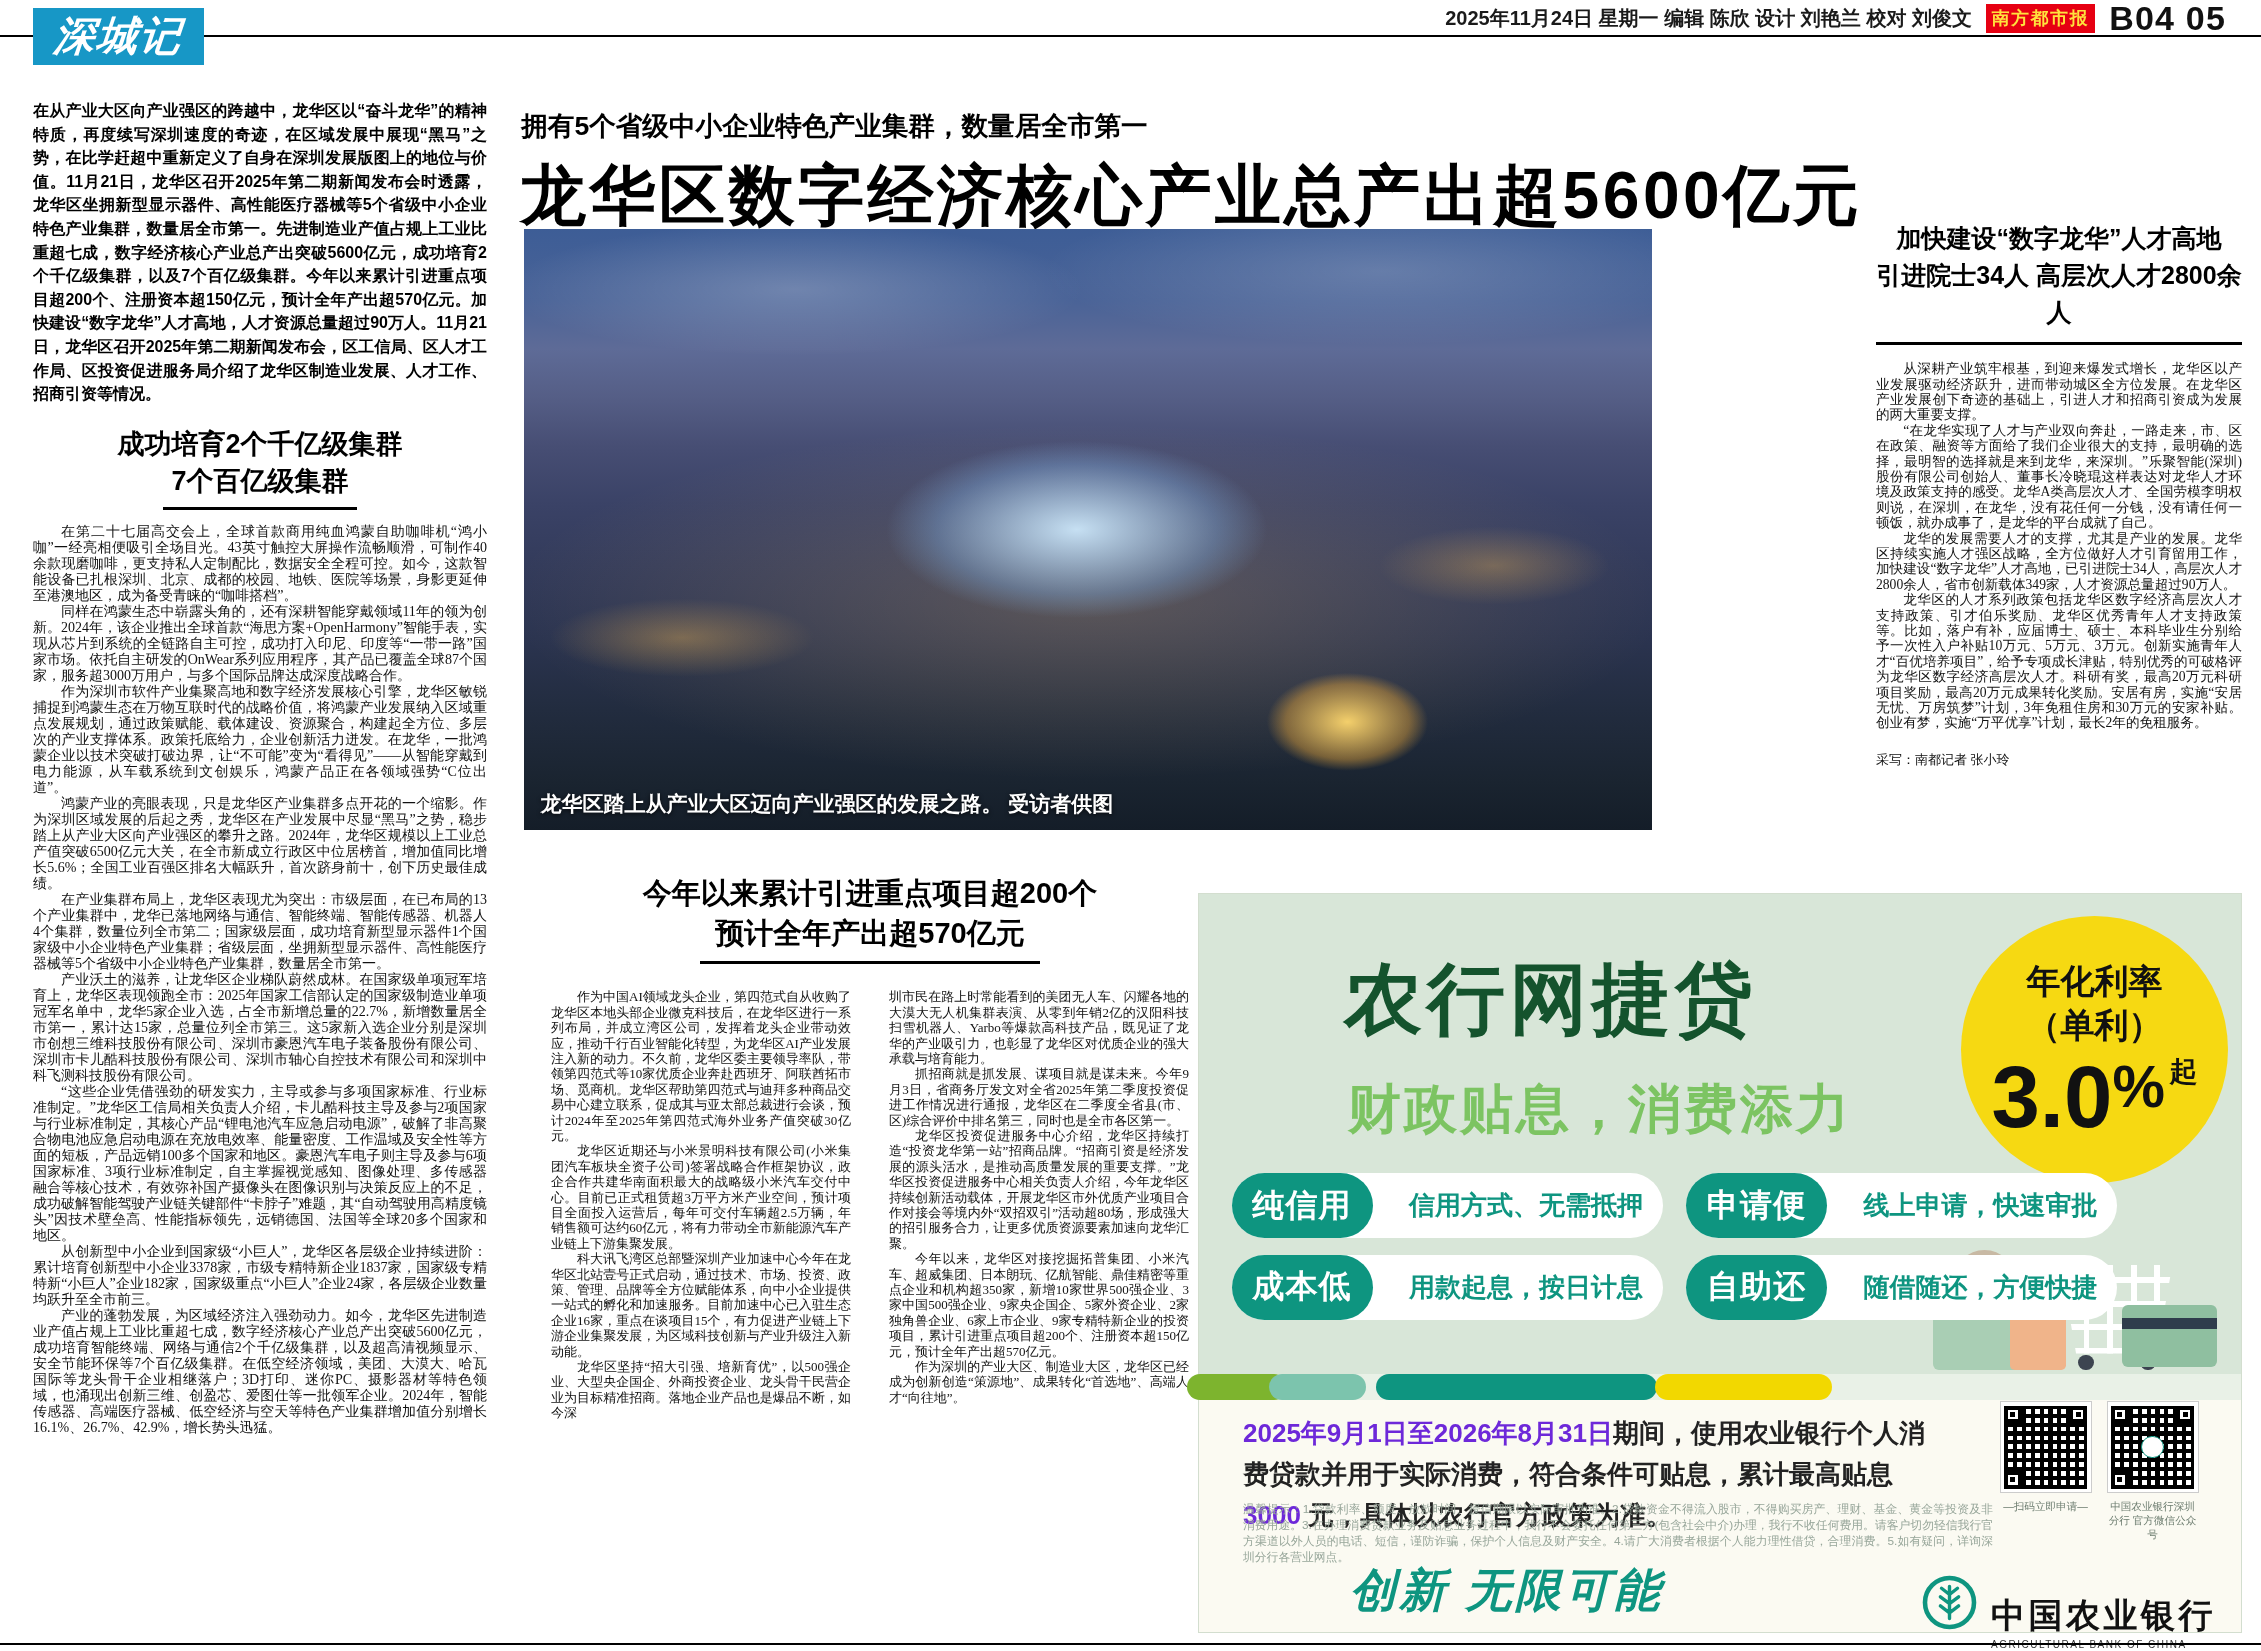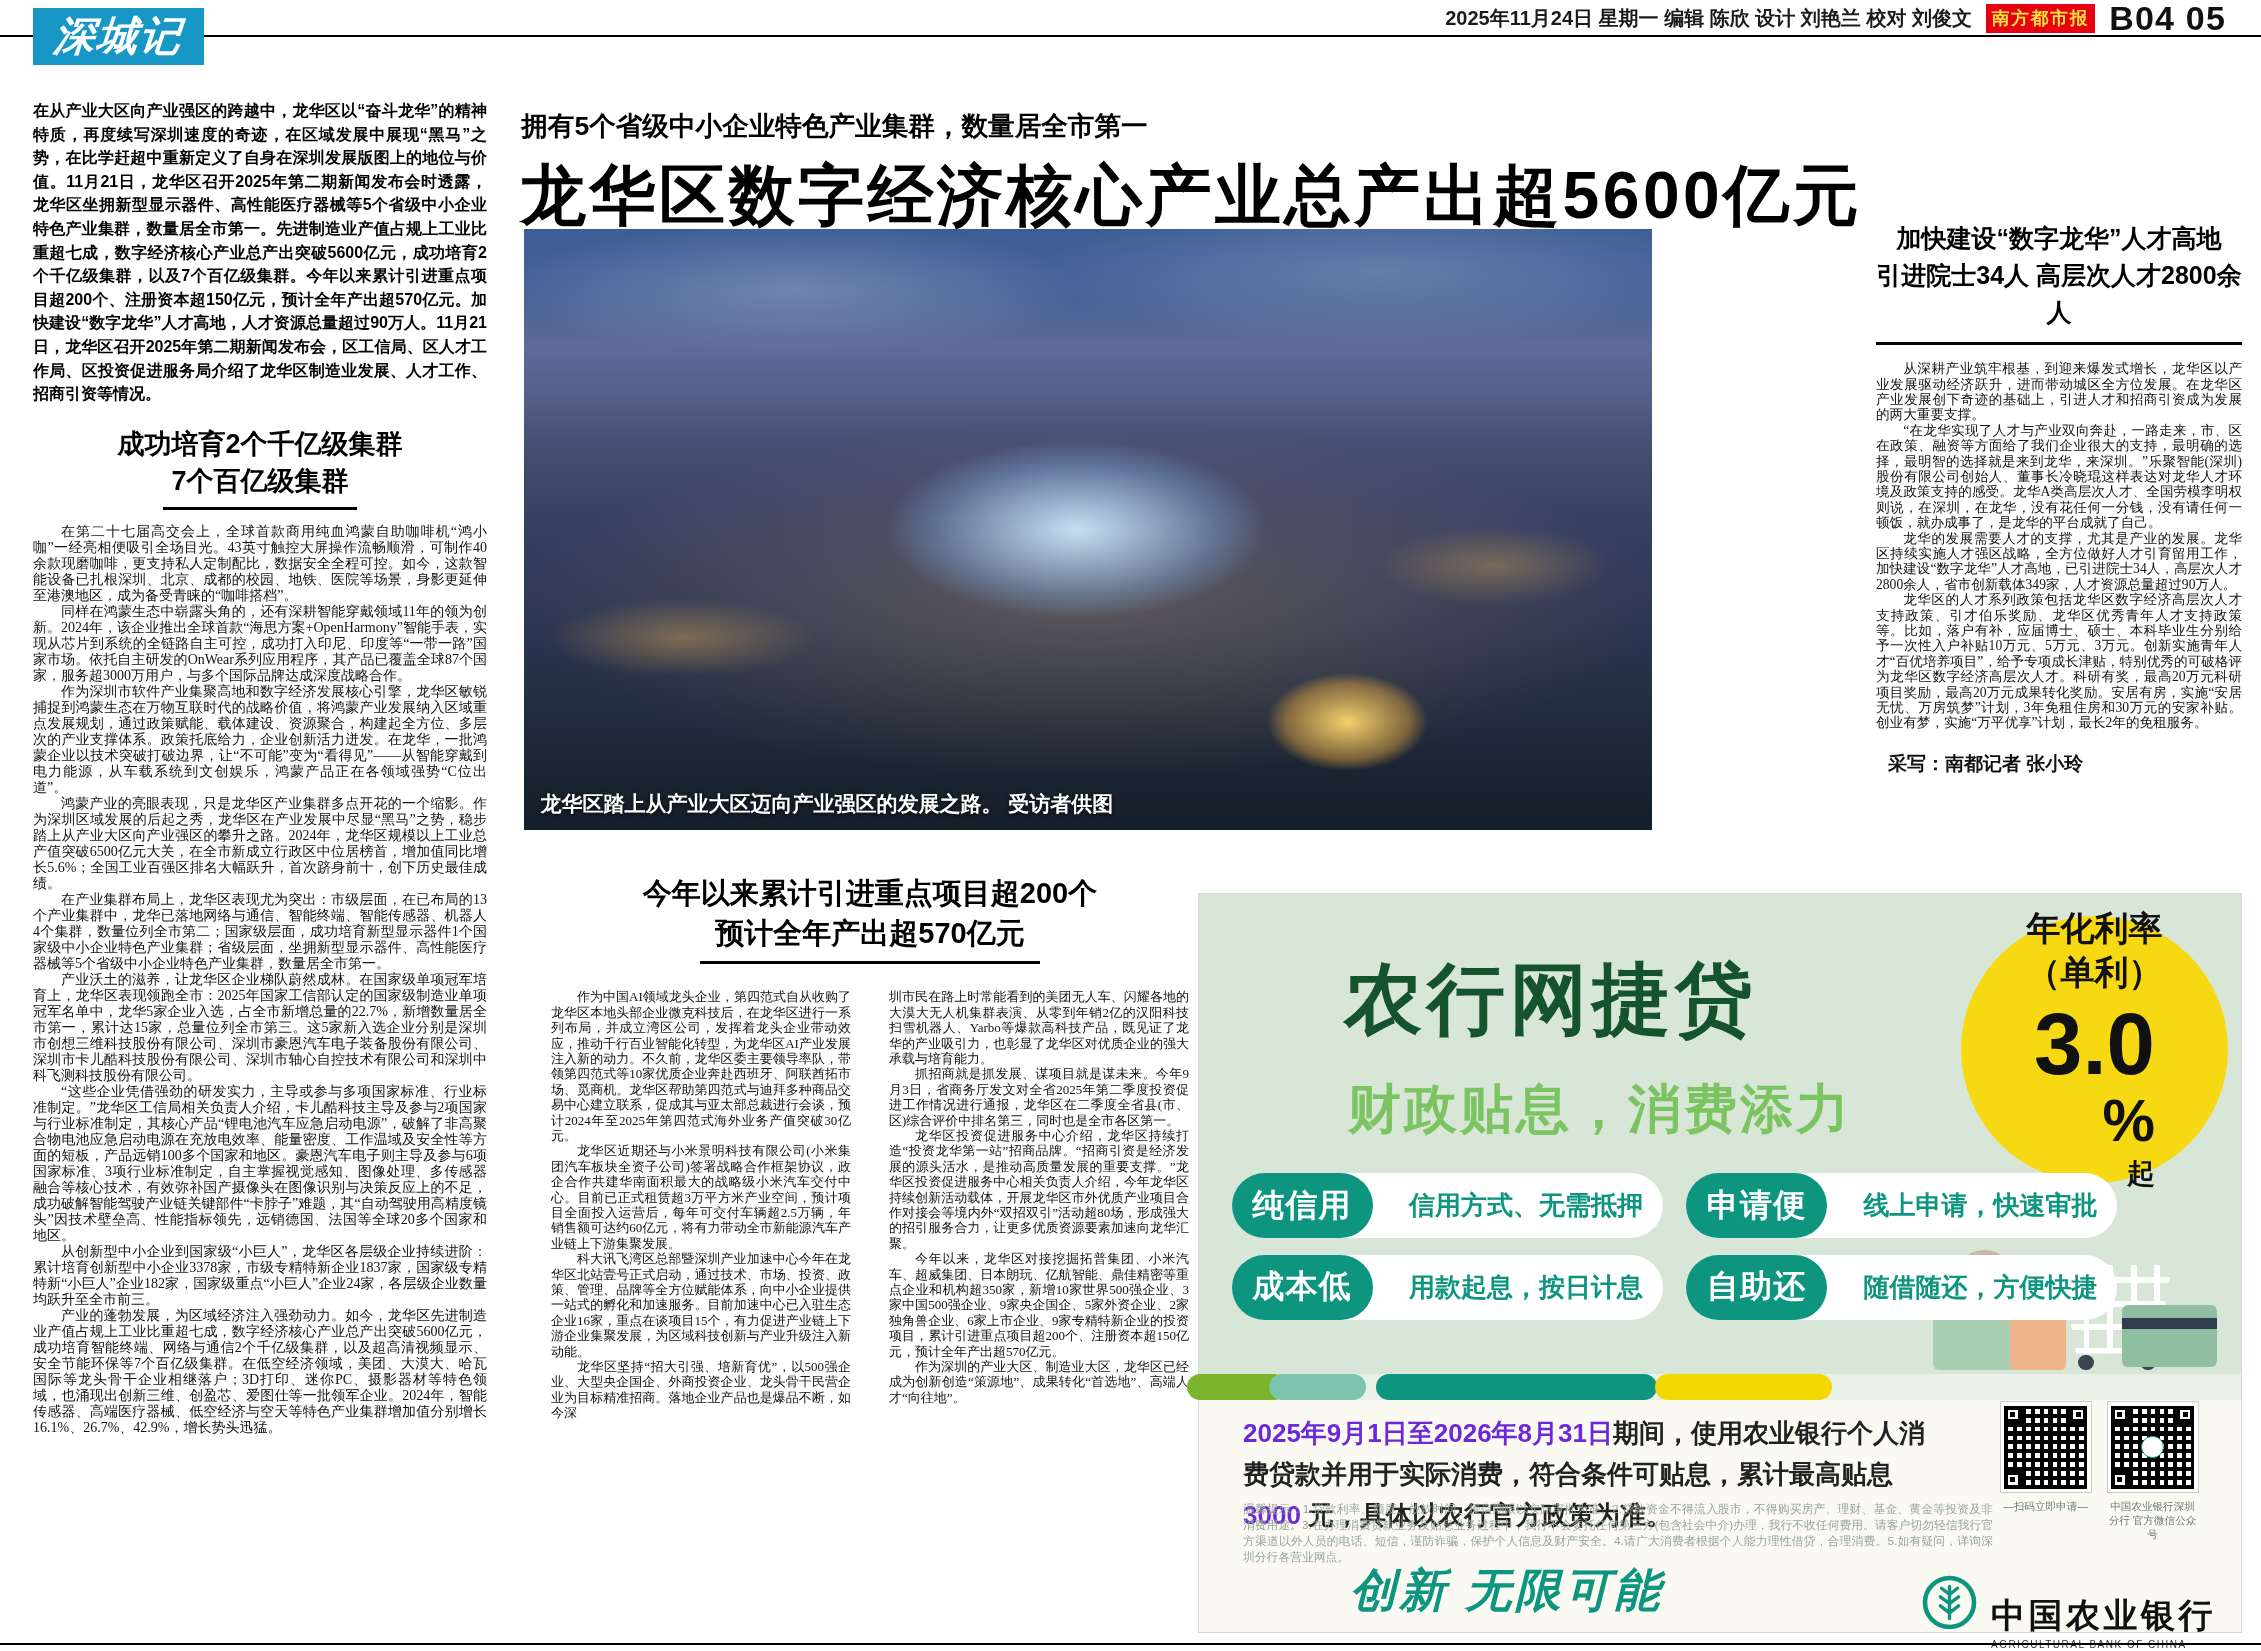--- a/index.html
+++ b/index.html
@@ -41,38 +41,38 @@
       radial-gradient(ellipse 413px 95px at 24% 10%, rgba(255,255,255,.22), rgba(255,255,255,0) 70%),
       radial-gradient(ellipse 484px 106px at 76% 7%, rgba(255,255,255,.18), rgba(255,255,255,0) 70%),
       linear-gradient(180deg,#3d5d96 0%,#4a6397 12%,#5e6b97 20%,#555e86 28%,#474e74 36%,#3a4266 46%,#333b5b 56%,#2b3450 68%,#222c3f 80%,#1a2430 92%,#141d28 100%);}
   .photo-caption{position:absolute;left:16.5px;bottom:11.8px;color:#fff;font-size:21px;font-weight:bold;
     text-shadow:0 1.2px 4.7px rgba(0,0,0,.85);}
   
   .right-col{position:absolute;left:1876px;top:220px;width:366px;height:668px;overflow:hidden;}
   .right-head{text-align:center;font-weight:900;font-size:25px;line-height:37px;color:#000;
     padding-bottom:10.6px;border-bottom:3px solid #000;margin-bottom:16.5px;}
   .right-col .body-text p{font-size:13.6px;line-height:15.4px;}
-  .byline{margin-top:20px;font-weight:bold;font-size:19px;font-family:"Liberation Sans",sans-serif;margin-left:12px;}
+  .byline{margin-top:20px;font-weight:normal;font-size:13px;font-family:"Liberation Sans",sans-serif;}
   
   .mid-article{position:absolute;left:551px;top:873px;width:638px;}
   .mid-head{text-align:center;font-weight:900;font-size:29px;line-height:40px;color:#000;margin:0;}
   .mid-head .u2{display:inline-block;border-bottom:3px solid #000;padding:0 15.4px 8.3px;}
   .mid-cols{display:flex;gap:38px;margin-top:25px;height:632px;overflow:hidden;}
   .mid-col{width:300px;}
   .mid-col p{font-size:13px;line-height:15.4px;}
   .mid-col p.cont{text-indent:0;}
   
   .ad{position:absolute;left:1198px;top:893px;width:1044px;height:740px;background:#fbfaf2;border:0.6px solid #d3decf;box-sizing:border-box;}
   .ad-green{position:absolute;left:0;top:0;width:100%;height:480px;background:#d8e6d8;}
   .ad-title{position:absolute;left:145px;top:54px;font-size:78px;font-weight:700;color:#14532d;letter-spacing:4.7px;}
   .ad-sub{position:absolute;left:149px;top:180px;font-size:53px;font-weight:900;color:#7cc462;letter-spacing:3px;}
   .rate-circle{position:absolute;right:13px;top:22.4px;width:267px;height:267px;border-radius:50%;background:#f6d912;
     display:flex;flex-direction:column;align-items:center;justify-content:center;text-align:center;z-index:1;}
   .rate-l{font-size:34px;font-weight:900;color:#111;line-height:44px;}
-  .rate-row{display:flex;align-items:flex-end;margin-top:5.9px;flex-direction:column;}
+  .rate-row{display:flex;align-items:flex-start;margin-top:5.9px;}
   .rate-value{font-size:87px;font-weight:900;color:#111;line-height:1;}
   .rate-pct{font-size:59px;font-weight:900;color:#111;}
   .rate-suffix{font-size:28px;font-weight:900;color:#111;margin-left:4.7px;}
   .pill-grid{position:absolute;left:32.5px;top:279px;display:grid;grid-template-columns:431px 431px;gap:16.5px 23.6px;z-index:2;}
   .pill{display:flex;align-items:center;background:#fff;border-radius:35px;height:65px;gap:20px;}
   .pill-tag{background:#0e9580;color:#fff;border-radius:35px;height:65px;min-width:141px;box-sizing:border-box;
     display:flex;align-items:center;justify-content:center;font-size:32px;font-weight:900;padding:0 15.4px;letter-spacing:1.2px;}
   .pill-desc{color:#0e9580;font-weight:900;font-size:26px;margin-left:16.5px;white-space:nowrap;}
   .ad-illus{position:absolute;right:23.6px;top:331px;width:284px;height:145px;}
   .il-bag{position:absolute;left:0;bottom:0;width:89px;height:95px;background:#a9ceb4;border-radius:5.9px;}

